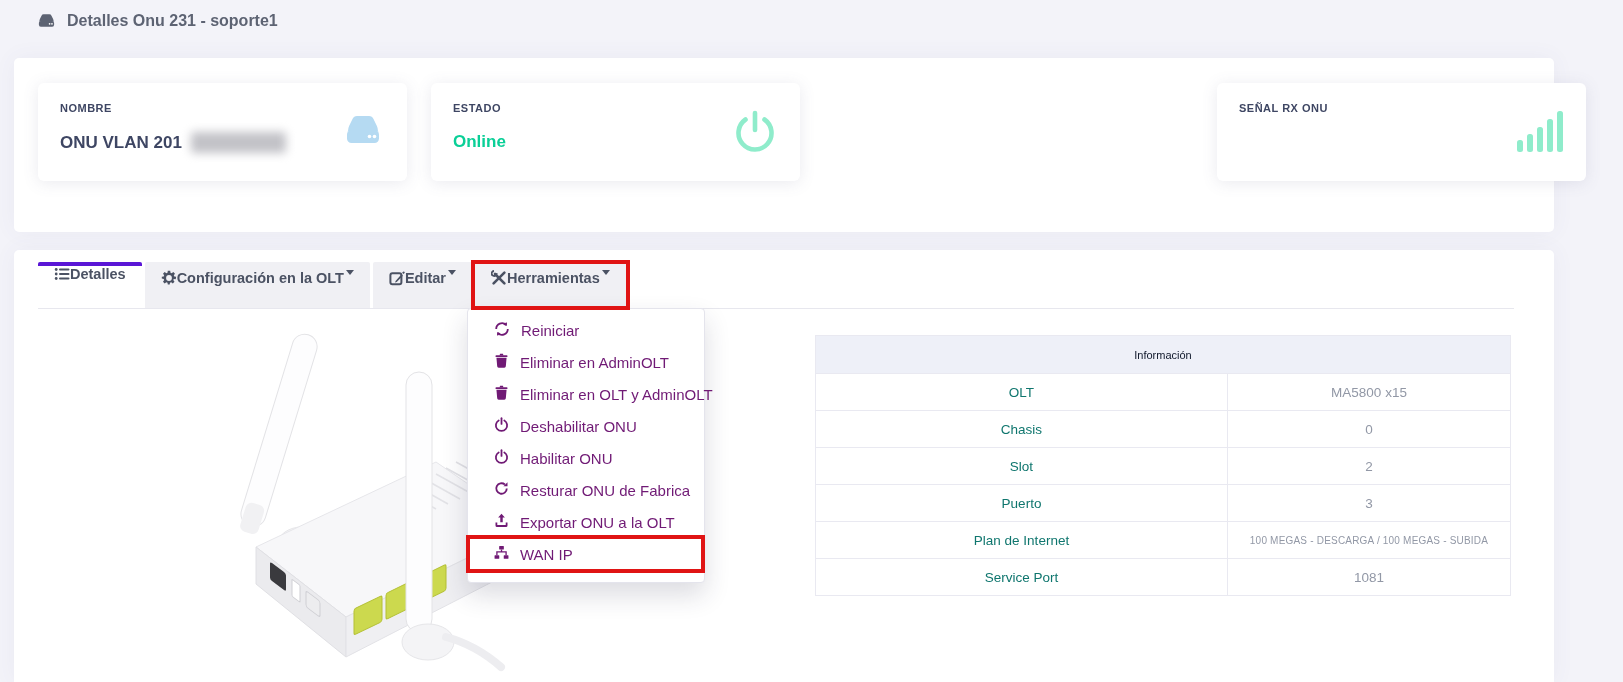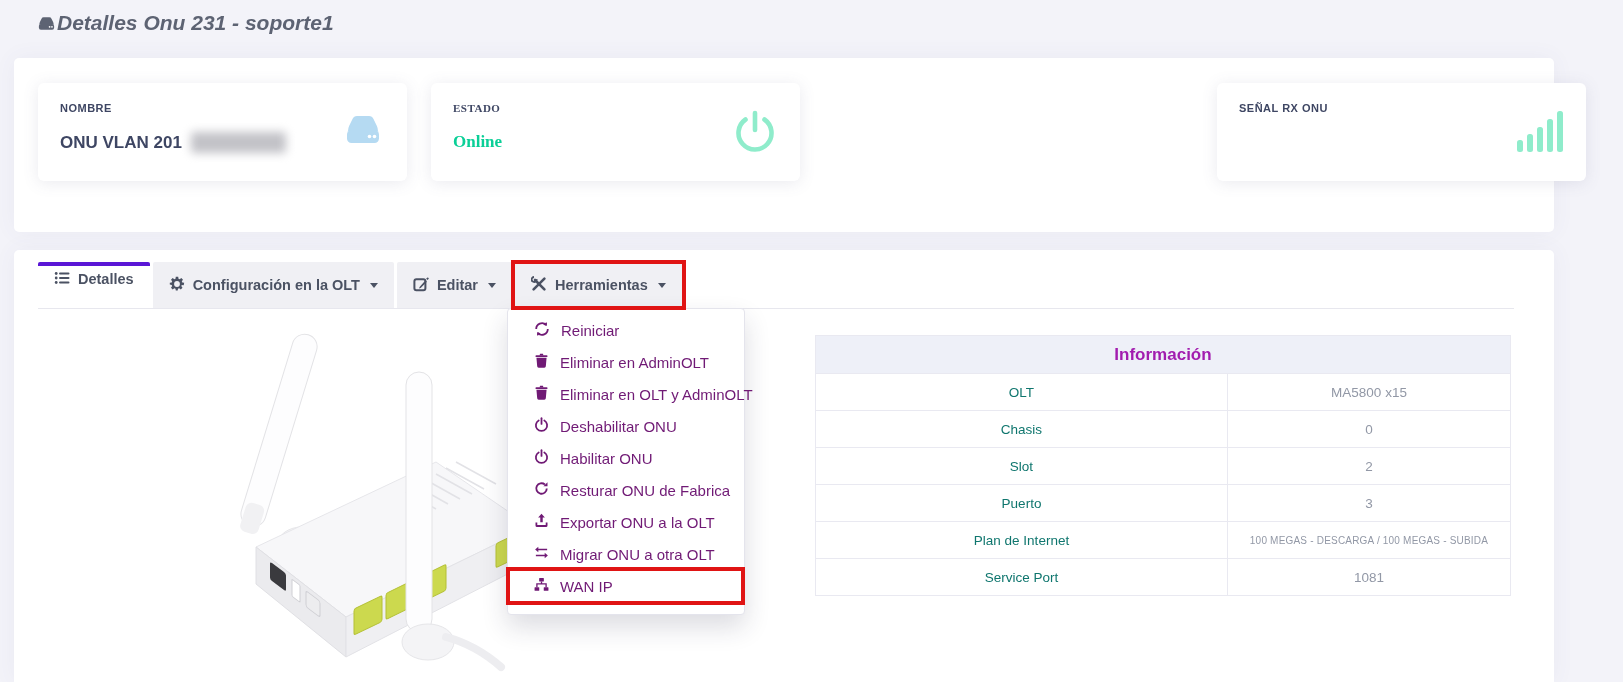--- a/index.html
+++ b/index.html
@@ -7,61 +7,61 @@
   body {
     width:1623px; height:682px; position:relative; overflow:hidden;
     background:#f3f3f9;
     font-family:"Liberation Sans", sans-serif;
     color:#4b5263;
   }
 
   
   .titlebar{
     position:absolute; top:11px; left:36px;
-    display:flex; align-items:center; 
-    font-size:21px; font-weight:700; color:#5d6373;font-style:italic;
+    display:flex; align-items:center; gap:10px;
+    font-size:16px; font-weight:700; color:#5d6373;
   }
   .titlebar svg{ display:block; }
 
   
   .panel{
     position:absolute; left:14px; width:1540px; background:#fff;
     border-radius:5px; box-shadow:0 0 22px rgba(90,90,140,.06);
   }
   .panel-cards{ top:58px; height:174px; }
   .panel-main { top:250px; height:432px; border-radius:5px 5px 0 0; }
 
   
   .card{
     position:absolute; top:25px; width:369px; height:98px;
     background:#fff; border-radius:6px;
     box-shadow:0 2px 16px rgba(90,90,130,.13);
     padding:19px 22px;
   }
-  .card-1{ left:24px; } .card-2{ left:417px;font-family:Liberation Serif, serif; } .card-3{ left:810px; } .card-4{ left:1203px; }
+  .card-1{ left:24px; } .card-2{ left:417px; } .card-3{ left:810px; } .card-4{ left:1203px; }
   .card-label{ font-size:11px; font-weight:700; letter-spacing:.5px; color:#3e4663; }
   .card-value{
     margin-top:18px; font-size:17px; font-weight:700; color:#3e4663;
     display:flex; align-items:center; gap:9px;
   }
   .card-value.green{ color:#0acf97; }
   .redacted{
     display:inline-block; width:95px; height:21px; border-radius:2px;
     background:#c2c2c7; filter:blur(5px);
   }
   .card-icon{ position:absolute; right:22px; top:26px; }
 
   
   .tabs{
     position:absolute; left:24px; top:12px;
     display:flex; align-items:stretch; z-index:3;
   }
   .tab{
-    height:46px; padding:16px 16px; margin-right:3px;
-    display:flex; align-items:center; gap:8px;
+    height:46px; padding:8px 16px; margin-right:3px;
+    display:flex; align-items:flex-start; gap:0;
     background:#f0f0f4; border-radius:2px 2px 0 0;
     font-size:14.5px; font-weight:700; color:#4b5263;
     cursor:pointer; position:relative;
   }
   .tab.active{
     background:#fff; border-top:4px solid #5a16d6; padding-top:0;
   }
   .tab .caret{
     width:0; height:0; margin-left:2px;
     border-left:4.5px solid transparent; border-right:4.5px solid transparent;
@@ -98,21 +98,21 @@
   .info-table{
     position:absolute; left:801px; top:85px; width:696px;
     border-collapse:collapse; table-layout:fixed;
     font-size:13.5px;
   }
   .info-table col.c1{ width:412px; }
   .info-table th, .info-table td{
     border:1px solid #e9e9f1; text-align:center; padding:0;
   }
   .info-table thead th{
-    height:38px; background:#eef0f8; color:#a21caf; font-weight:700; font-size:17px;
+    height:38px; background:#eef0f8; color:#0f172a; font-weight:400; font-size:11px;
   }
   .info-table td{ height:37px; }
   .info-table td.lbl{ color:#0f766e; font-weight:400; }
   .info-table td.val{ color:#9298a6; font-weight:400;text-align:center; }
   .info-table td.val.small{ font-size:10px; letter-spacing:.2px; }
 
   
   .router-wrap{ position:absolute; left:92px; top:62px; width:430px; height:366px; z-index:1; }
 </style>
 </head>
@@ -302,29 +302,20 @@
         <div class="menu-item">
           <span>
             <svg width="15" height="15" viewBox="0 0 16 16" fill="currentColor">
               <path d="M8 .8l3.6 4H9.3v5H6.7v-5H4.4z"></path>
               <path d="M1.6 10.2v3a1.6 1.6 0 0 0 1.6 1.6h9.6a1.6 1.6 0 0 0 1.6-1.6v-3h-1.9v2.7H3.5v-2.7z"></path>
             </svg>
           </span>
           <span>Exportar ONU a la OLT</span>
         </div>
 
-        <div class="menu-item">
-          <span>
-            <svg width="15" height="15" viewBox="0 0 16 16" fill="currentColor">
-              <path d="M4.6 1.9 1.2 4.8l3.4 2.9V5.7h9.4V3.9H4.6z"></path>
-              <path d="M11.4 8.3l3.4 2.9-3.4 2.9v-2H2v-1.8h9.4z"></path>
-            </svg>
-          </span>
-          <span>Migrar ONU a otra OLT</span>
-        </div>
 
         <div class="menu-item">
           <div class="annotation-box"></div>
           <span>
             <svg width="15" height="15" viewBox="0 0 16 16">
               <g fill="currentColor">
                 <rect x="5.5" y="1" width="5" height="3.8" rx=".6"></rect>
                 <rect x="0.6" y="10.8" width="5" height="3.8" rx=".6"></rect>
                 <rect x="10.4" y="10.8" width="5" height="3.8" rx=".6"></rect>
               </g>

